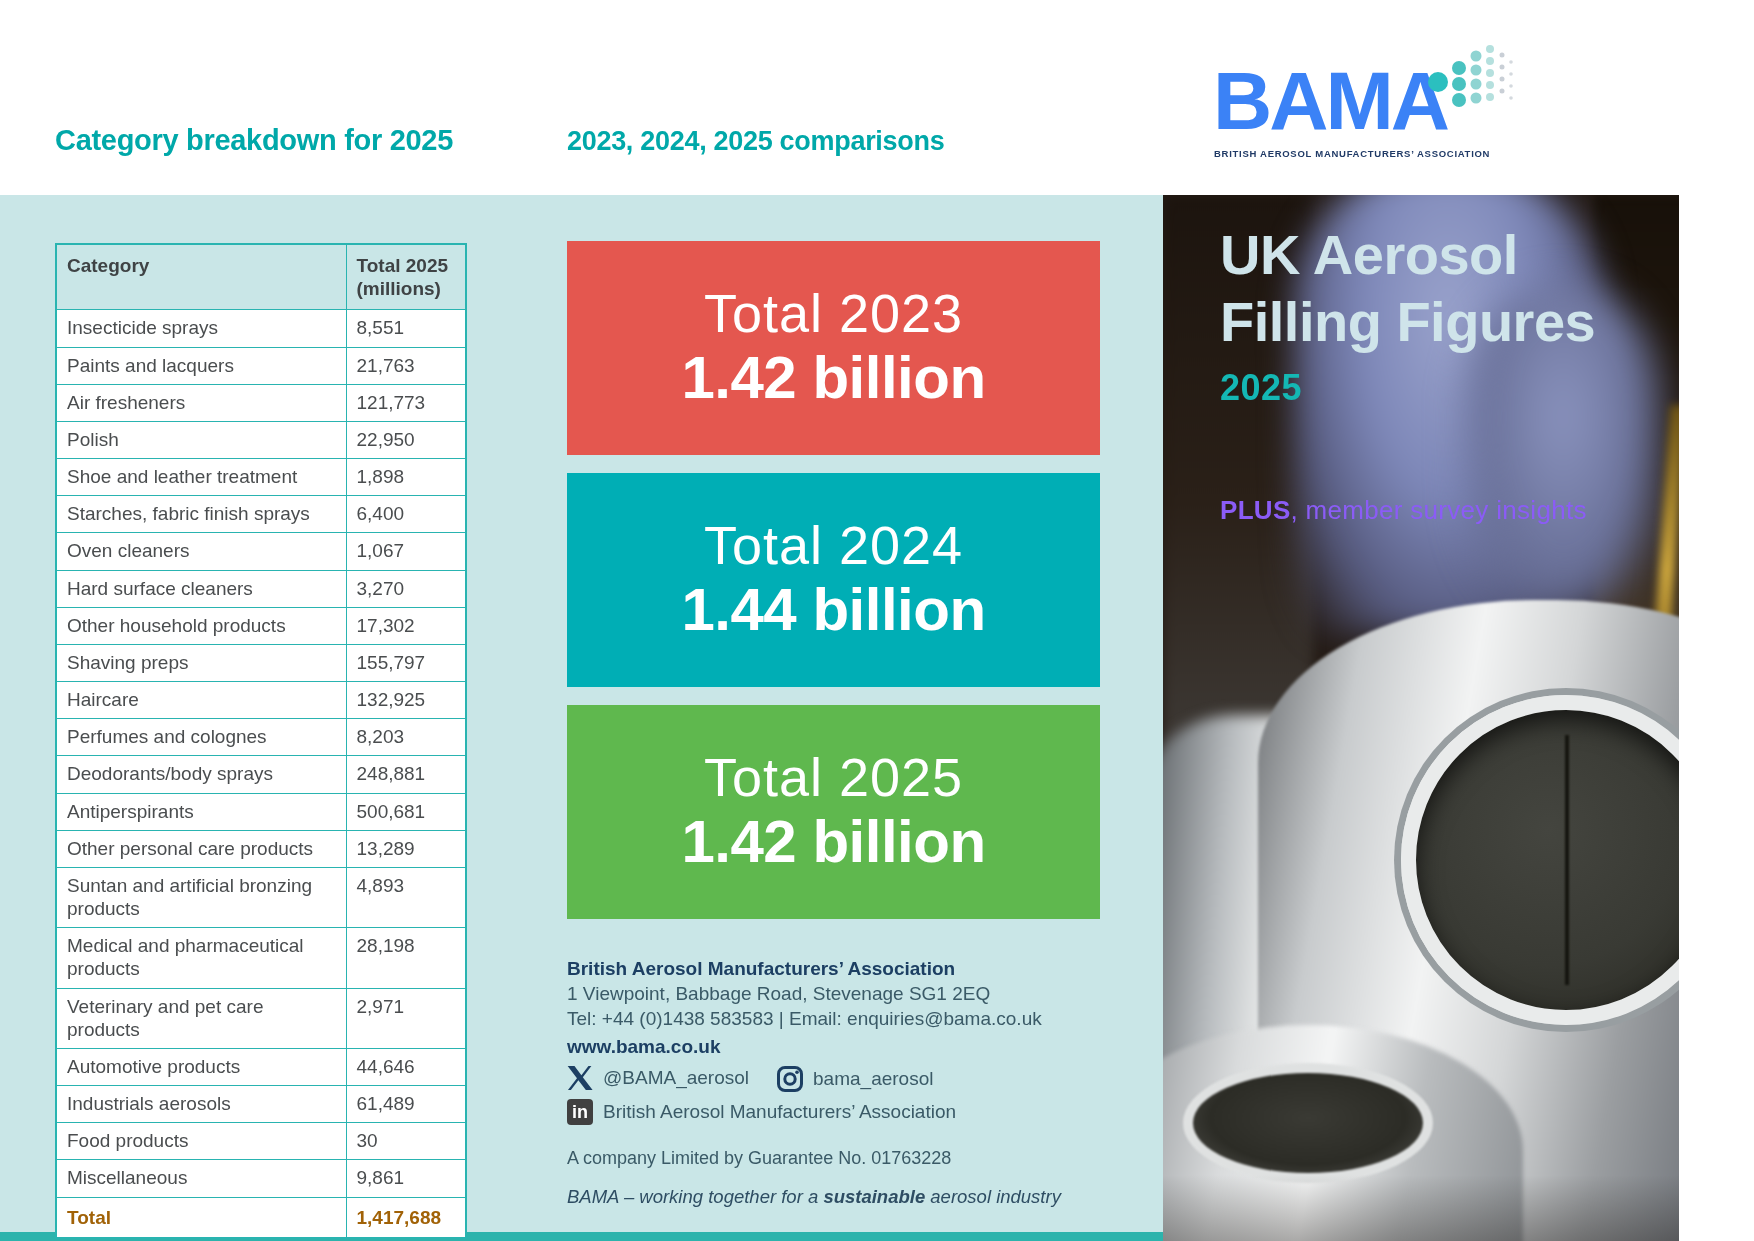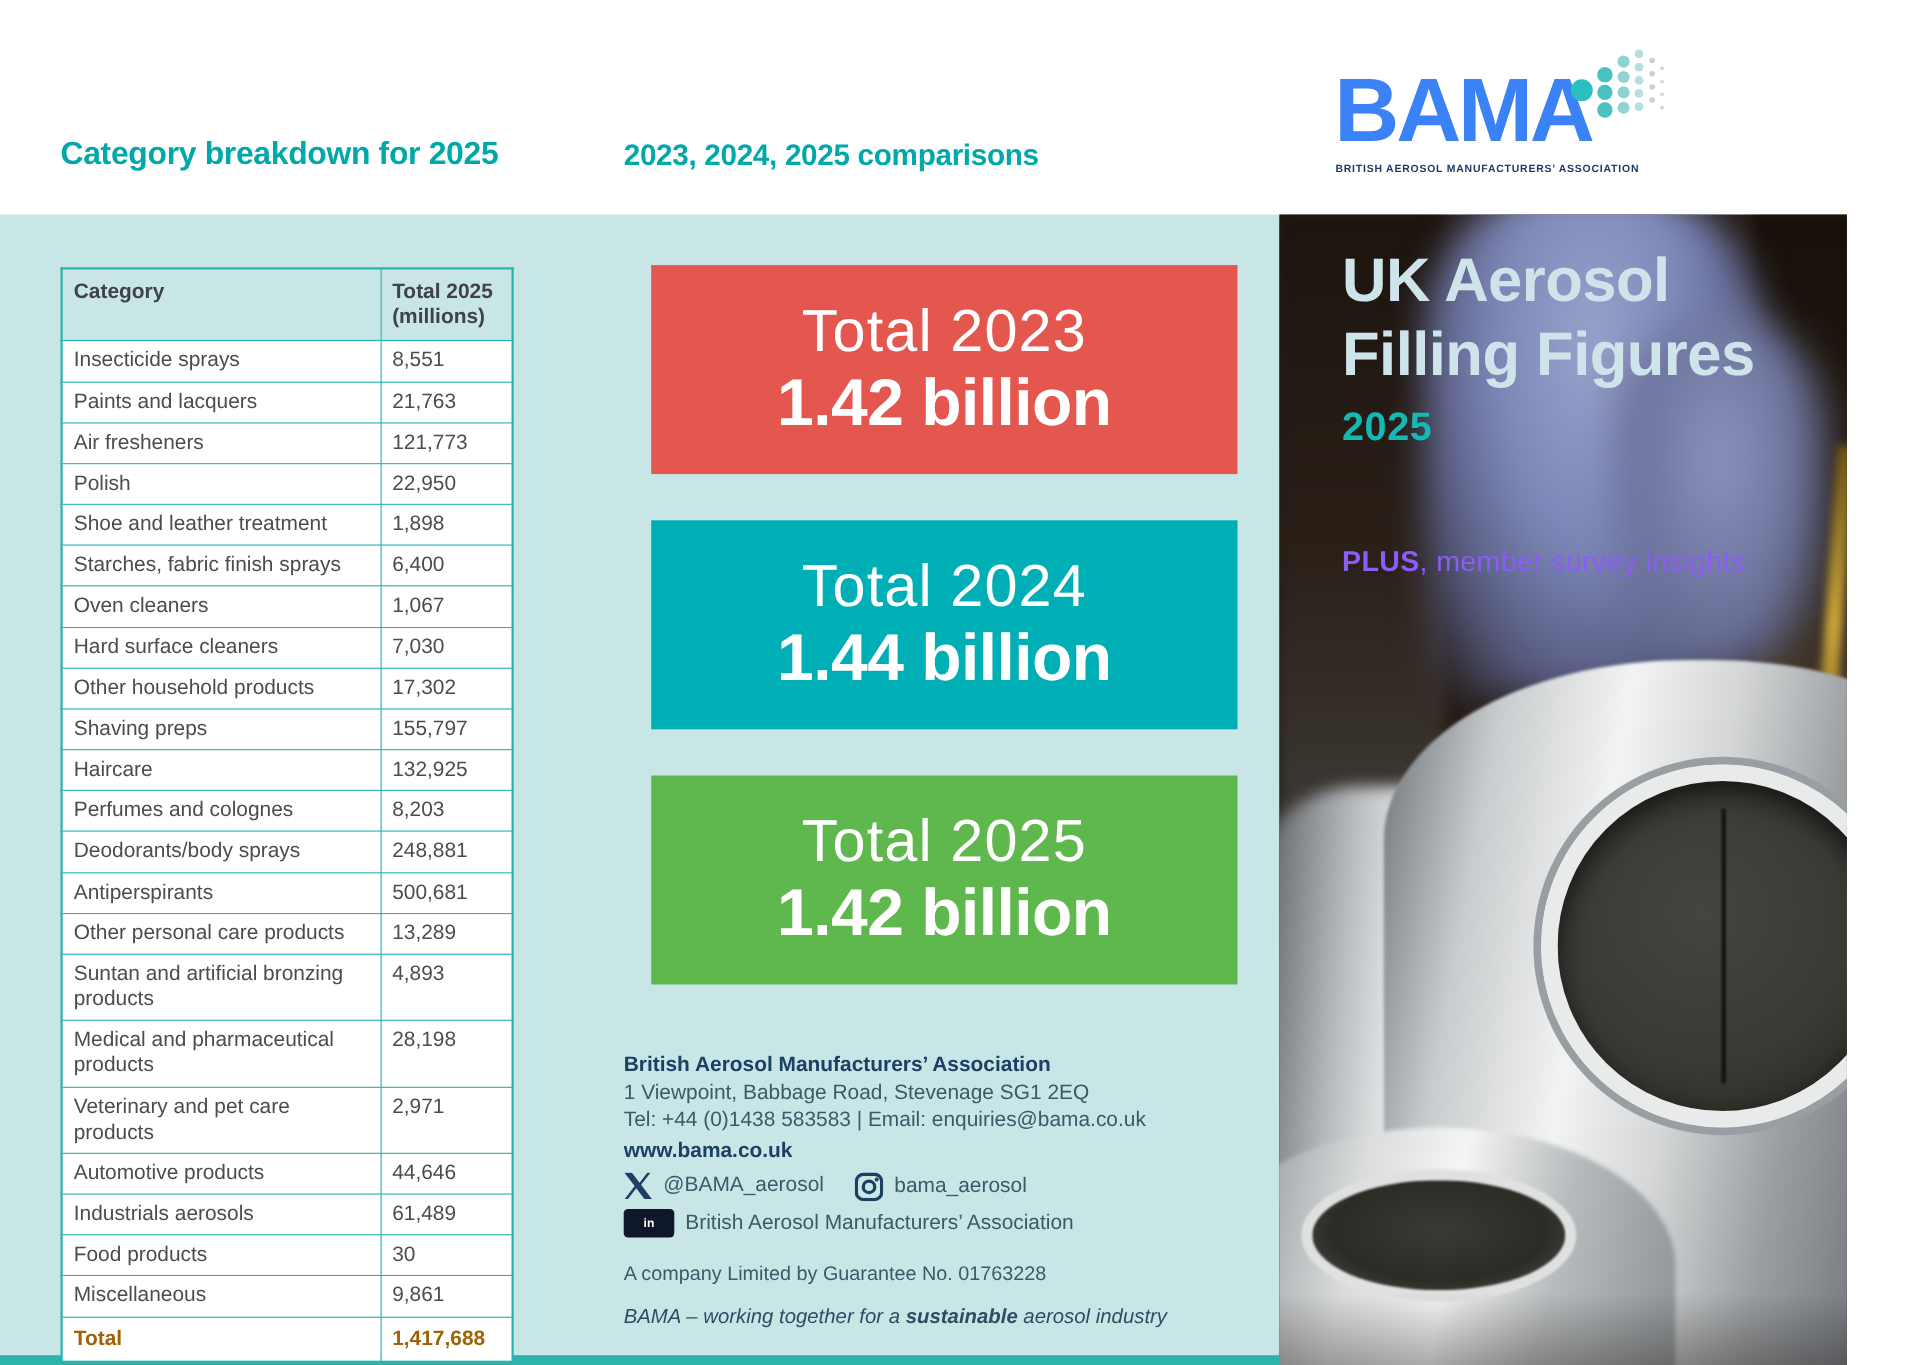--- a/index.html
+++ b/index.html
@@ -30,37 +30,37 @@
     border:1.5px solid #29b4b1; padding:6px 10px 7px 10px;
     font-size:19px; line-height:1.22; text-align:left; vertical-align:top;
   }
   table.cat { border:2px solid #29b4b1;padding-left:16px; }
   table.cat th { background:#c9e6e7; color:#3f4345; font-weight:700; padding-top:9px; padding-bottom:9px; }
   table.cat td { background:#ffffff; color:#4a4d4f; font-weight:400; }
   table.cat col.c1 { width:290px; } table.cat col.c2 { width:120px; }
   table.cat tr.total-row td { font-weight:700; color:#a16207; padding-top:8px; padding-bottom:8px; }
 
   
-  .block { position:absolute; left:592px; width:533px; height:190px; color:#ffffff;
+  .block { position:absolute; left:567px; width:533px; height:214px; color:#ffffff;
            display:flex; flex-direction:column; align-items:center; justify-content:center; }
   .block .lbl { font-size:54px; font-weight:200; letter-spacing:1px; line-height:1.1; }
   .block .val { font-size:60px; font-weight:800; letter-spacing:-0.5px; line-height:1.15; }
   .block.b0 { top:241px; background:#e4574f; }
   .block.b1 { top:473px; background:#00aeb5; }
   .block.b2 { top:705px; background:#5fb84e; }
 
   
   .contact { position:absolute; left:567px; top:956px; width:540px; color:#3a5a67; font-size:19px; line-height:1.32; }
   .contact .org { font-weight:700; color:#1c3f63; }
   .website { position:absolute; left:567px; top:1036px; font-size:19px; font-weight:700; color:#1c3f63; }
   .social { position:absolute; left:567px; top:1066px; width:540px; color:#3a5a67; font-size:19px; }
   .social .row { display:flex; align-items:flex-start; gap:10px; margin-bottom:7px; }
   .social .pair { display:flex; align-items:center; gap:10px; margin-right:18px; }
-  .li-badge { width:46px; height:26px; background:#0f172a; border-radius:4px; color:#ffffff;
-              font-size:11px; font-weight:700; display:flex; align-items:center; justify-content:center; line-height:1; }
+  .li-badge { width:26px; height:26px; background:#404040; border-radius:4px; color:#ffffff;
+              font-size:18px; font-weight:700; display:flex; align-items:center; justify-content:center; line-height:1; }
   .company  { position:absolute; left:567px; top:1148px; font-size:18px; color:#3a5a67; }
   .tagline  { position:absolute; left:567px; top:1186px; font-size:18.5px; font-style:italic; color:#2e4d63; }
   .tagline b { font-weight:700; }
 
   
   .photo { position:absolute; left:1163px; top:195px; width:516px; height:1046px; background:#241b15; overflow:hidden; }
   .ph { position:absolute; }
   .ph-leftdark  { left:0; top:0; width:150px; height:560px; background:linear-gradient(180deg,#1c140e 0%,#2a2018 55%,#3e3a36 100%); filter:blur(6px); }
   .ph-rightdark { left:430px; top:0; width:170px; height:470px; background:linear-gradient(180deg,#171009 0%,#241a10 60%,#4a3c2c 100%); filter:blur(5px); }
   .ph-canA { left:130px; top:-30px; width:310px; height:470px; border-radius:45% 45% 8% 8%/30% 30% 6% 6%;
@@ -178,21 +178,21 @@
             <td>6,400</td>
           </tr>
 
           <tr>
             <td>Oven cleaners</td>
             <td>1,067</td>
           </tr>
 
           <tr>
             <td>Hard surface cleaners</td>
-            <td>7,030</td>
+            <td>3,270</td>
           </tr>
 
           <tr>
             <td>Other household products</td>
             <td>17,302</td>
           </tr>
 
           <tr>
             <td>Shaving preps</td>
             <td>155,797</td>

